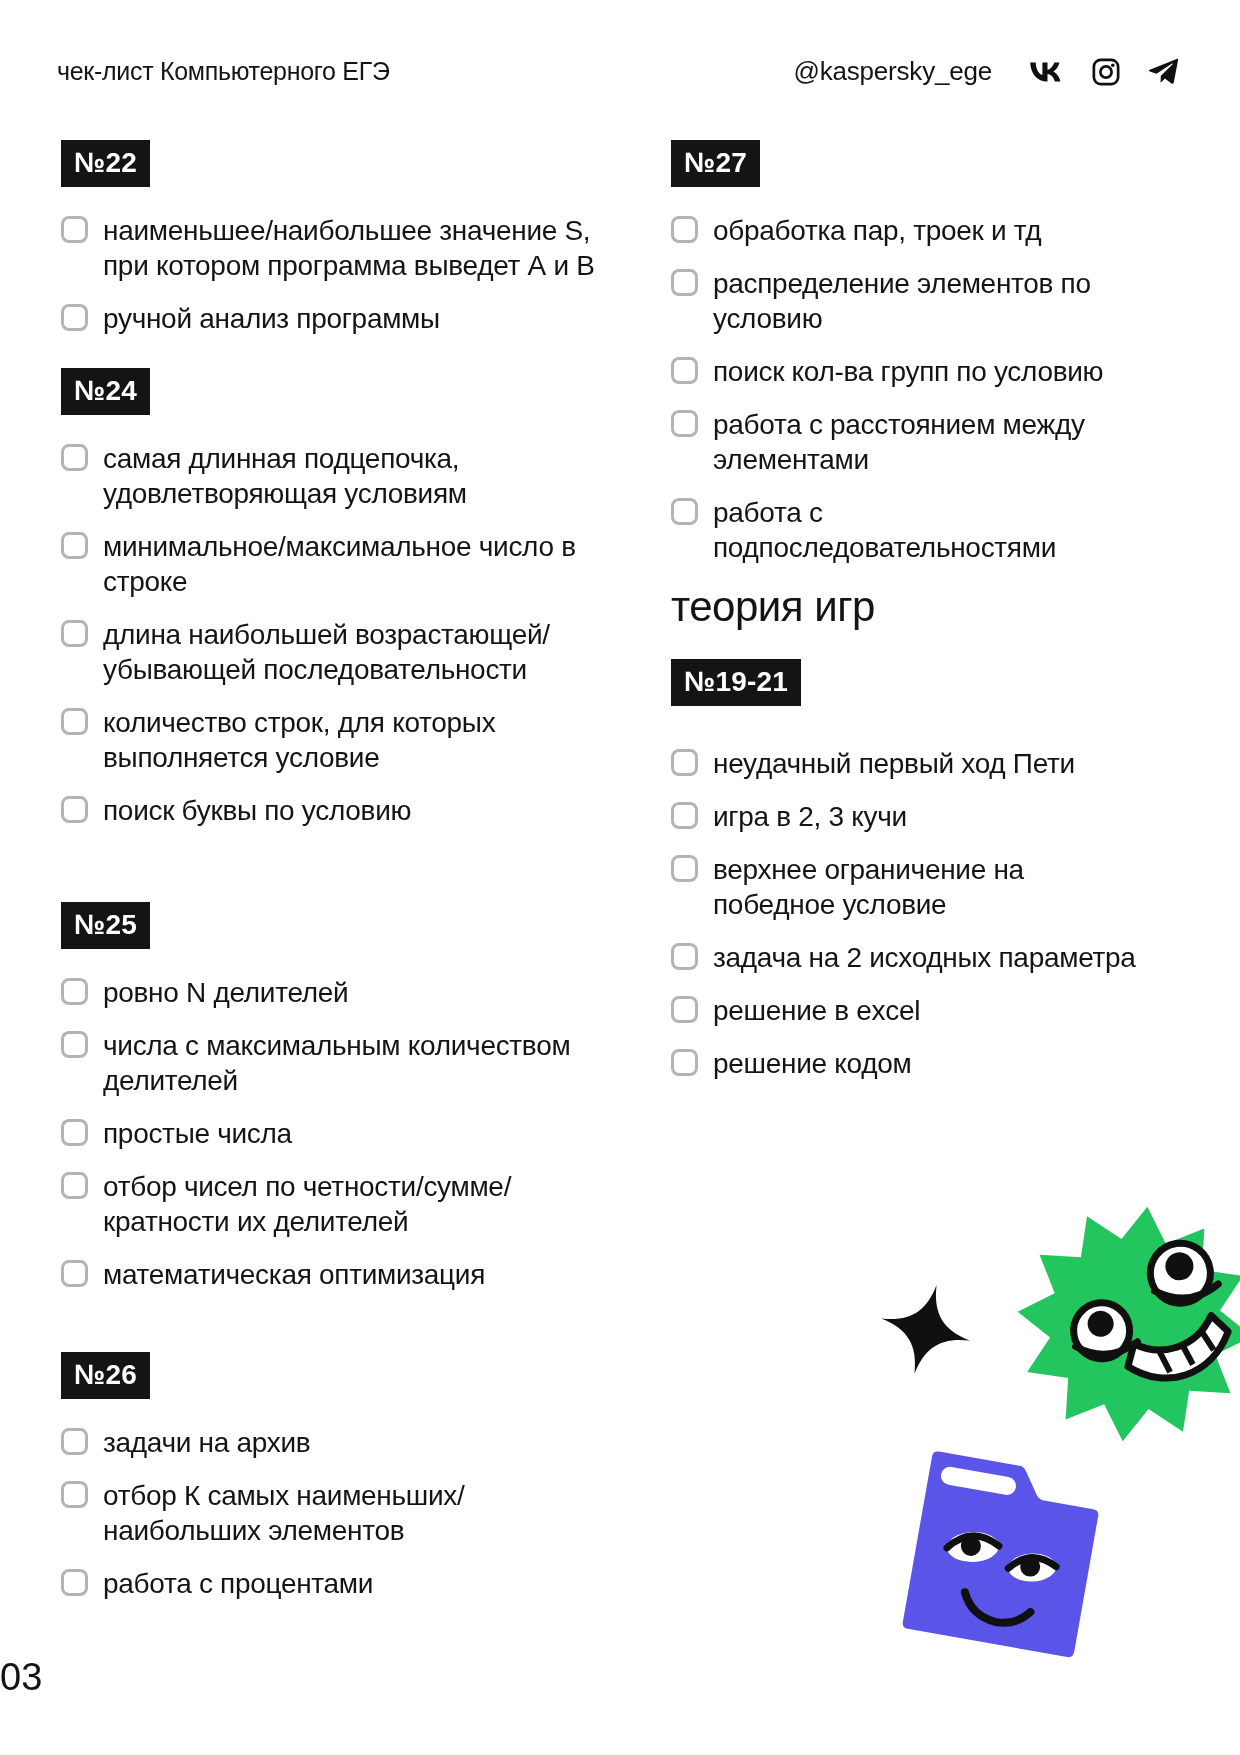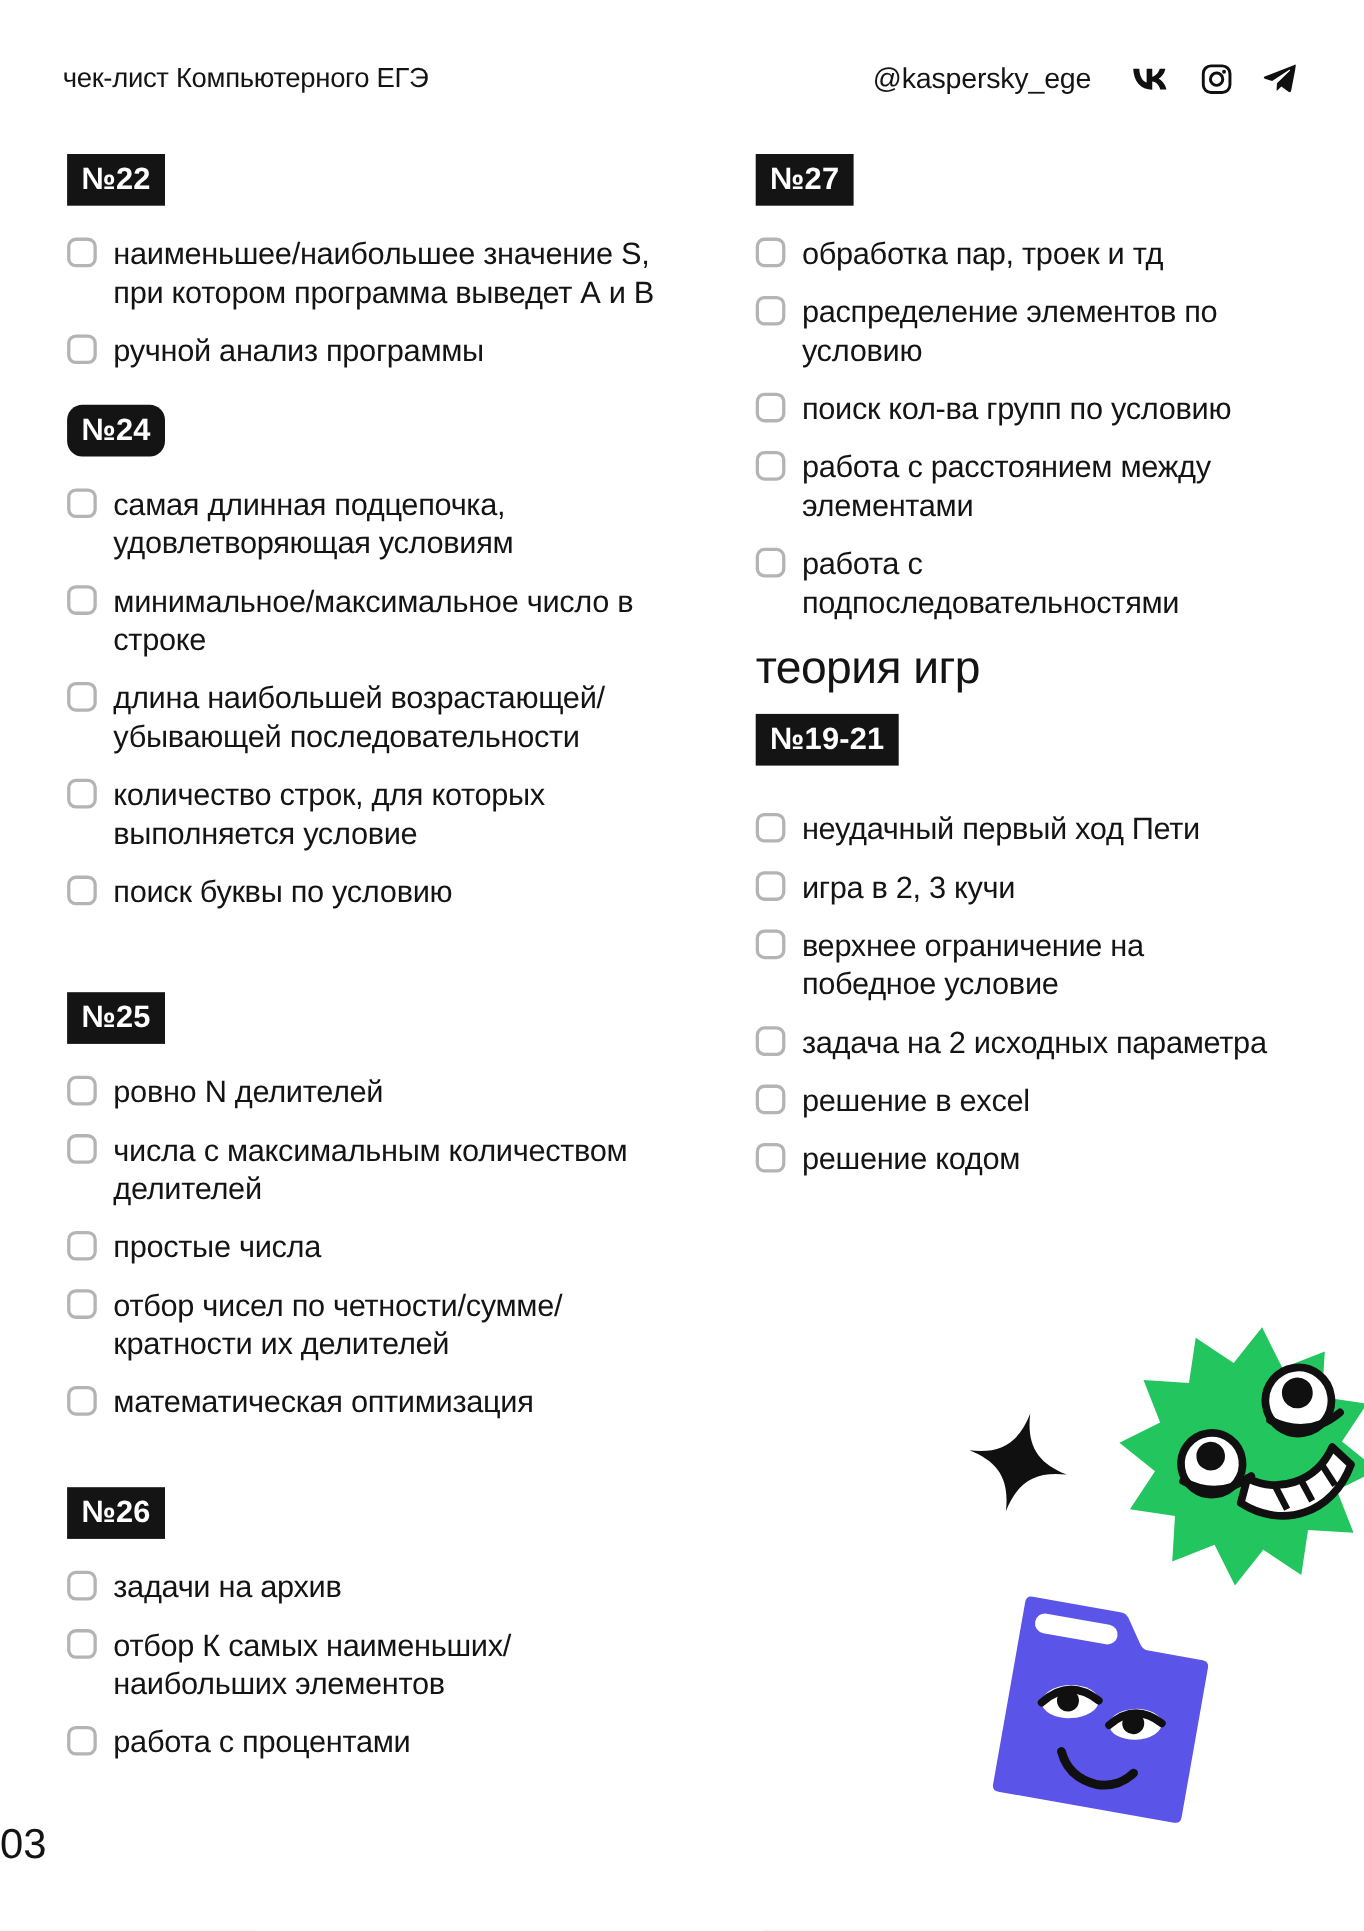--- a/index.html
+++ b/index.html
@@ -10,34 +10,34 @@
   }
   
   .header{position:absolute;left:57px;right:62px;top:56px;display:flex;justify-content:space-between;align-items:center;}
   .doc-title{font-size:25px;font-weight:500;letter-spacing:-0.3px;}
   .social{display:flex;align-items:center;gap:28px;}
   .handle{font-size:26px;font-weight:500;letter-spacing:-0.2px;margin-right:8px;}
   .social svg{display:block;}
   
   .col{position:absolute;top:140px;}
   .col-left{left:61px;width:580px;}
-  .col-right{left:687px;width:520px;}
+  .col-right{left:671px;width:520px;}
   .badge{
     display:inline-block;background:#141414;color:#ffffff;
     font-size:28px;font-weight:600;line-height:1;padding:9px 13px 10px;
     margin:0 0 26px 0;letter-spacing:0.2px;
   }
-  .mt-sm{margin-top:14px;border-radius:14px;} .mt-md{margin-top:42px;} .mt-lg{margin-top:56px;}
+  .mt-sm{margin-top:14px;} .mt-md{margin-top:42px;} .mt-lg{margin-top:56px;}
   .item{display:flex;gap:15px;margin-bottom:18px;align-items:flex-start;}
   .checkbox{
     flex:none;width:27px;height:27px;box-sizing:border-box;margin-top:3px;
     border:3px solid #b4b4b4;border-radius:8px;background:#fff;
   }
   .item-text{font-size:28px;line-height:35px;letter-spacing:-0.3px;white-space:pre-line;}
-  .games-heading{font-size:42px;font-weight:500;letter-spacing:-0.5px;margin:18px 0 18px 0;}
+  .games-heading{font-size:42px;font-weight:500;letter-spacing:-0.5px;margin:18px 0 28px 0;}
   .badge-games{margin-bottom:40px;}
   
   .page-number{position:absolute;top:1656px;left:0;width:100%;text-align:left;font-size:38px;font-weight:500;}
   
   .deco{position:absolute;}
 </style>
 </head>
 <body>
 
 <div class="page">

